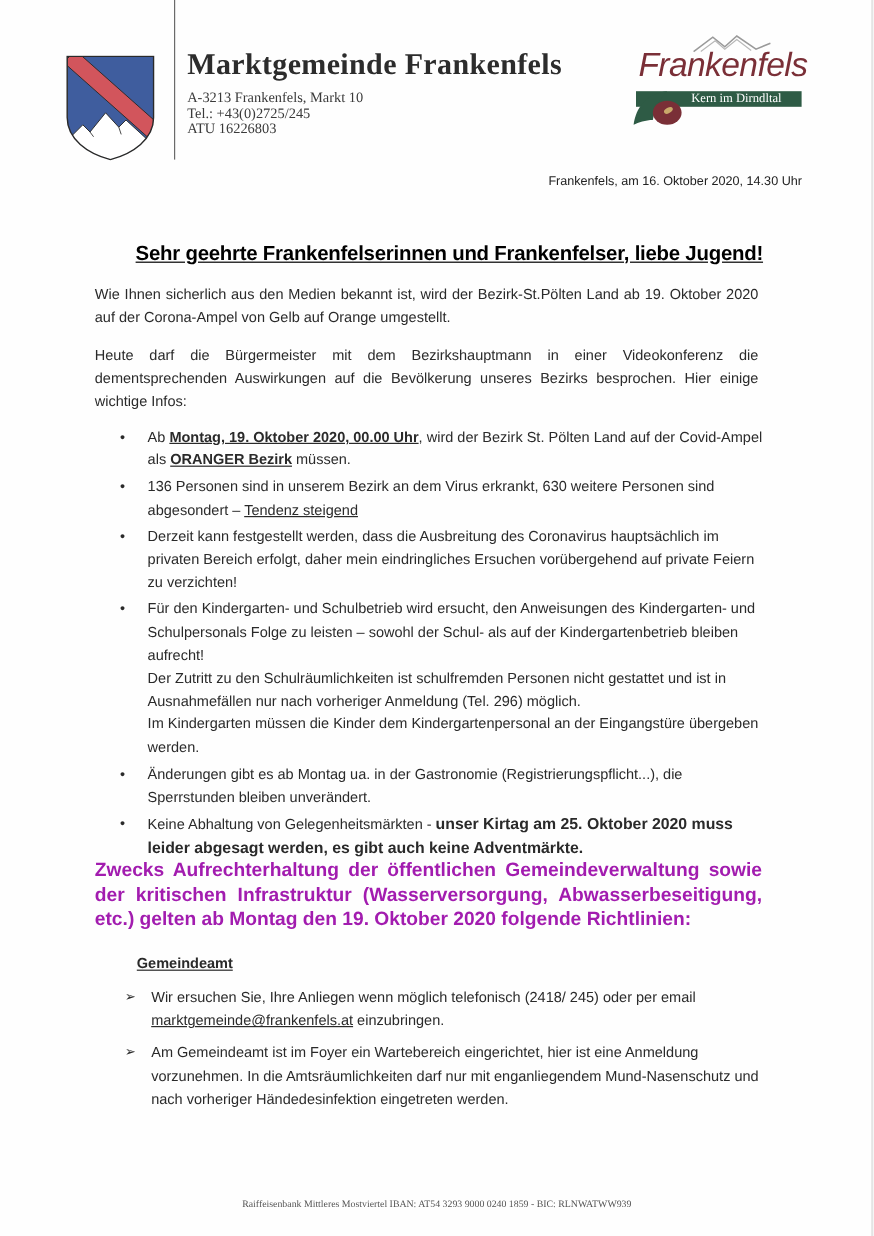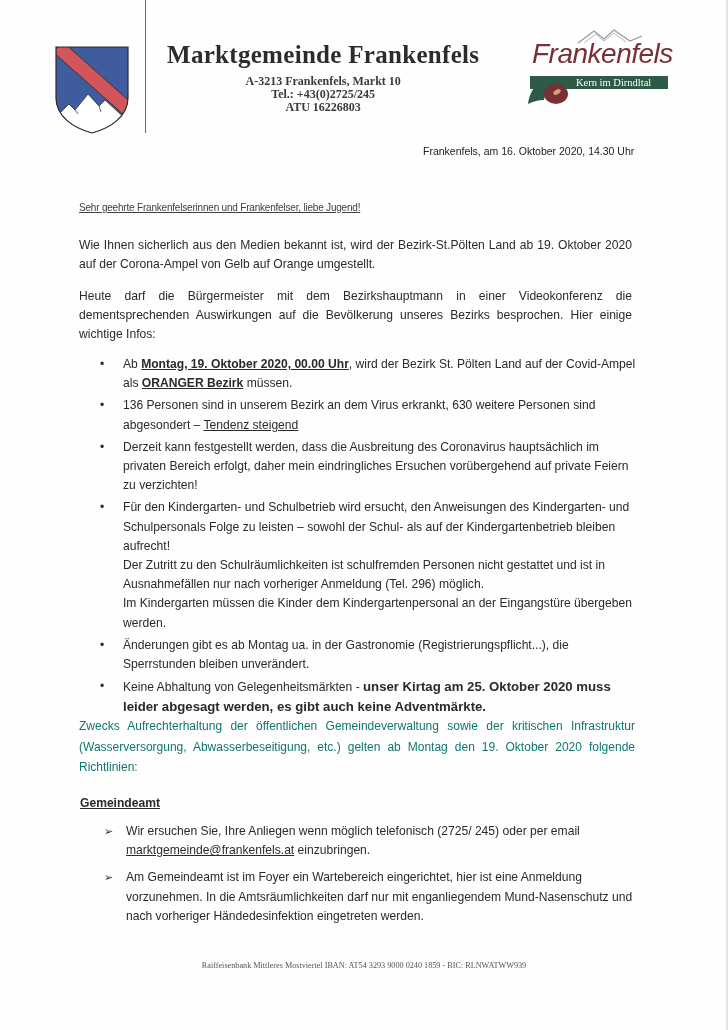--- a/index.html
+++ b/index.html
@@ -3,57 +3,57 @@
   <meta charset="utf-8">
   <style>
     html, body { margin: 0; padding: 0; background: #ffffff; }
     body { width: 728px; height: 1030px; position: relative; overflow: hidden; color: #1e1e1e; }
     .page { position: absolute; left: 0; top: 0; width: 728px; height: 1030px; background: #fefefe; }
     .vline { position: absolute; left: 145px; top: 0; width: 1px; height: 133px; background: #6a6a6a; }
     .right-edge { position: absolute; right: 0; top: 0; width: 2px; height: 1030px; background: #e4e4e4; }
 
     .crest { position: absolute; left: 55px; top: 46px; width: 74px; height: 88px; }
 
-    .org-block { position: absolute; left: 167px; top: 40px; font-family: "Liberation Serif", "DejaVu Serif", serif; color: #333; text-align: center; }
+    .org-block { position: absolute; left: 156px; top: 40px; font-family: "Liberation Serif", "DejaVu Serif", serif; color: #333; }
     .org-title { font-size: 25px; letter-spacing: 0.3px; line-height: 30px; color: #2c2c2c; margin: 0; }
     .org-lines { margin-top: 5px; font-size: 12px; line-height: 13.2px; color: #3a3a3a; }
-    .org-lines div { white-space: nowrap; font-weight: bold; }
+    .org-lines div { white-space: nowrap; }
 
     .logo { position: absolute; left: 526px; top: 28px; width: 150px; height: 78px; }
     .logo-word { position: absolute; left: 6px; top: 10px; font-family: "Liberation Sans", "DejaVu Sans", sans-serif; font-style: italic; font-size: 28px; color: #7a2f37; letter-spacing: -0.5px; line-height: 32px; }
     .logo-band { position: absolute; left: 4px; top: 48px; width: 138px; height: 13px; background: #2e5b45; }
     .logo-tag { position: absolute; left: 50px; top: 48px; font-family: "Liberation Serif", "DejaVu Serif", serif; font-size: 10.5px; color: #ffffff; line-height: 13px; white-space: nowrap; text-align: center; }
     .logo-mtn { position: absolute; left: 50px; top: 0px; width: 70px; height: 16px; }
     .logo-fruit { position: absolute; left: 0px; top: 42px; width: 48px; height: 36px; }
 
     .dateline { position: absolute; left: 423px; top: 145px; font-family: "Liberation Sans", "DejaVu Sans", sans-serif; font-size: 10.5px; color: #333; white-space: nowrap; }
 
-    .body-text { font-family: "Liberation Sans", "DejaVu Sans", sans-serif; color: #222; }
-    .salutation { position: absolute; left: 79px; top: 202px; font-size: 10px; font-weight: normal; text-decoration: underline; color: #404040; white-space: nowrap; letter-spacing: -0.2px; }
+    .body-text { font-family: "Liberation Sans", "DejaVu Sans", sans-serif; color: #222; margin-left: 34px; }
+    .salutation { position: absolute; left: 79px; top: 202px; font-size: 17px; font-weight: bold; text-decoration: underline; color: #000000; white-space: nowrap; letter-spacing: -0.2px; }
 
     .para { position: absolute; left: 79px; width: 553px; font-size: 12.1px; line-height: 19.2px; text-align: justify; color: #2a2a2a; }
     .para1 { top: 236px; }
     .para2 { top: 287px; }
 
     .bullets { position: absolute; left: 98px; top: 355px; width: 540px; margin: 0; padding: 0; list-style: none; font-size: 12.1px; line-height: 19.2px; color: #2a2a2a; }
     .bullets li { position: relative; padding-left: 25px; margin-bottom: 3px; }
     .bullets li .dot { position: absolute; left: 2px; top: 0; font-size: 12px; }
     .u { text-decoration: underline; }
     .b { font-weight: bold; margin-top: 35px; }
     .bigbold { font-weight: bold; font-size: 13.2px; }
 
-    .para3 { position: absolute; left: 79px; top: 716px; width: 556px; font-size: 12px; font-weight: normal; line-height: 20.5px; text-align: justify; color: #0f766e; }
+    .para3 { position: absolute; left: 79px; top: 716px; width: 556px; font-size: 16px; font-weight: bold; line-height: 20.5px; text-align: justify; color: #a21caf; }
 
     .section-head { position: absolute; left: 80px; top: 796px; font-size: 12.1px; font-weight: bold; text-decoration: underline; color: #2a2a2a; }
 
     .arrows { position: absolute; left: 104px; top: 822px; width: 540px; margin: 0; padding: 0; list-style: none; font-size: 12.1px; line-height: 19.2px; color: #2a2a2a; }
     .arrows li { position: relative; padding-left: 22px; margin-bottom: 8px; }
     .arrows li .arr { position: absolute; left: 0; top: 0; font-size: 11px; }
 
-    .footer { position: absolute; left: 0; width: 728px; top: 961px; text-align: center; font-family: "Liberation Serif", "DejaVu Serif", serif; font-size: 8.2px; color: #555; white-space: nowrap; }
+    .footer { position: absolute; left: 0; width: 728px; top: 999px; text-align: center; font-family: "Liberation Serif", "DejaVu Serif", serif; font-size: 8.2px; color: #555; white-space: nowrap; }
   </style>
 </head>
 <body>
 
 <div class="page">
   <div class="vline"></div>
   <div class="right-edge"></div>
 
   <svg class="crest" viewBox="0 0 74 88">
     <defs>
@@ -131,21 +131,21 @@
     </li>
   </ul>
 
   <p class="para3 body-text" style="margin:0;">Zwecks Aufrechterhaltung der öffentlichen Gemeindeverwaltung sowie der  kritischen Infrastruktur (Wasserversorgung, Abwasserbeseitigung, etc.)  gelten ab Montag den 19. Oktober 2020 folgende Richtlinien:</p>
 
   <div class="section-head body-text">Gemeindeamt</div>
 
   <ul class="arrows body-text">
     <li>
       <span class="arr">➢</span>
-      <span>Wir ersuchen Sie, Ihre Anliegen wenn möglich telefonisch (2725/ 245) oder per email </span><span class="u">marktgemeinde@frankenfels.at</span><span> einzubringen.</span>
+      <span>Wir ersuchen Sie, Ihre Anliegen wenn möglich telefonisch (2418/ 245) oder per email </span><span class="u">marktgemeinde@frankenfels.at</span><span> einzubringen.</span>
     </li>
     <li>
       <span class="arr">➢</span>
       <span>Am Gemeindeamt ist im Foyer ein Wartebereich eingerichtet, hier ist eine Anmeldung vorzunehmen. In  die Amtsräumlichkeiten darf nur mit enganliegendem Mund-Nasenschutz und nach vorheriger Händedesinfektion eingetreten werden.</span>
     </li>
   </ul>
 
   <div class="footer">Raiffeisenbank Mittleres Mostviertel IBAN: AT54 3293 9000 0240 1859  -  BIC: RLNWATWW939</div>
 </div>
 

